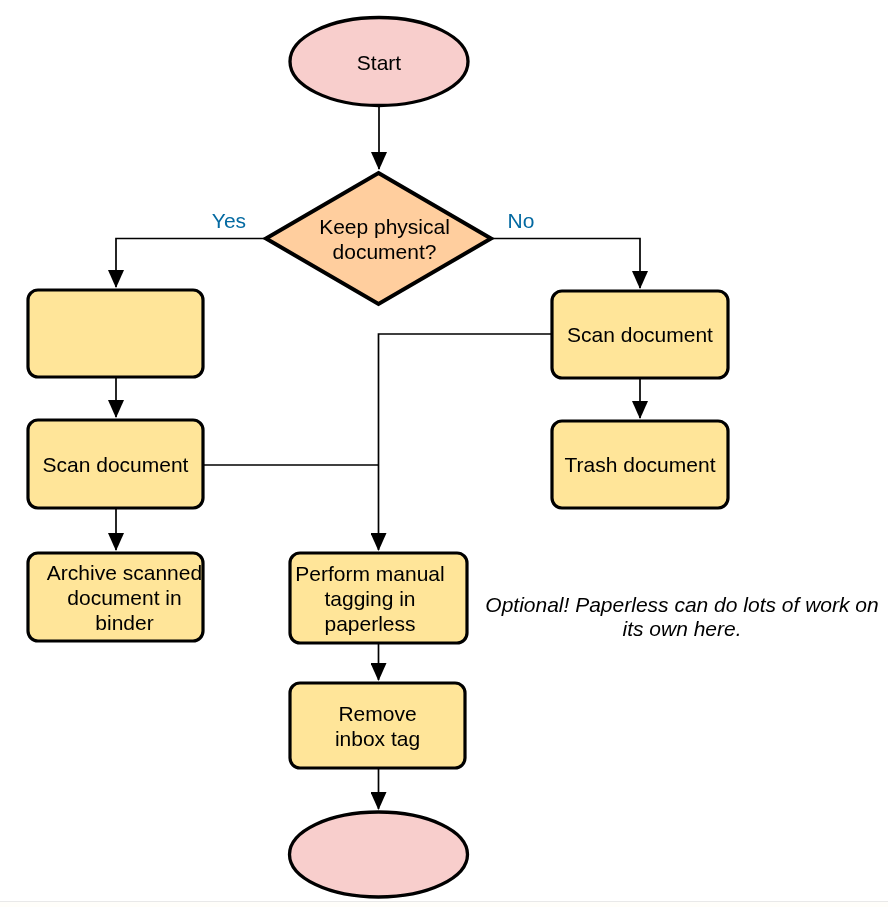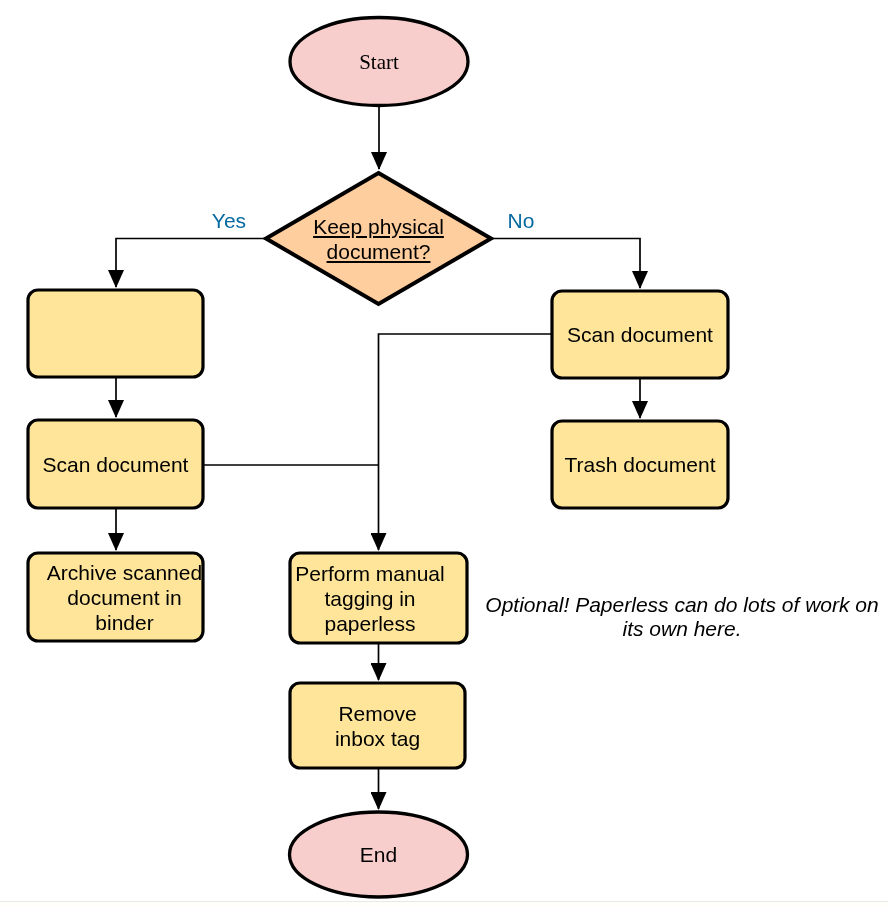--- a/index.html
+++ b/index.html
@@ -100,44 +100,43 @@
 
     <rect x="552" y="421" width="176" height="87" rx="10" ry="10" stroke="#000000" stroke-width="3.2" fill="#ffe599"></rect>
 
     <rect x="290" y="553" width="177" height="90" rx="10" ry="10" stroke="#000000" stroke-width="3.2" fill="#ffe599"></rect>
 
     <rect x="290" y="683" width="175" height="85" rx="10" ry="10" stroke="#000000" stroke-width="3.2" fill="#ffe599"></rect>
 
     <ellipse cx="378.5" cy="854.5" rx="89" ry="42.5" stroke="#000000" stroke-width="3.3" fill="#f8cecc"></ellipse>
   </svg>
 
-  <div class="lbl" style="left:290px; top:18px; width:178px; height:88px;font-family:Liberation Serif, serif;">Start</div>
+  <div class="lbl" style="left:290px; top:18px; width:178px; height:88px;">Start</div>
 
-  <div class="lbl" style="left:266px; top:173px; width:225px; height:131px;text-decoration:underline;">Keep physical
+  <div class="lbl" style="left:272px; top:173px; width:225px; height:131px;">Keep physical
 document?</div>
 
 
   <div class="lbl" style="left:28px; top:420px; width:175px; height:88px;">Scan document</div>
 
   <div class="lbl" style="left:28px; top:553px; width:193px; height:88px;">Archive scanned
 document in
 binder</div>
 
   <div class="lbl" style="left:552px; top:291px; width:176px; height:87px;">Scan document</div>
 
   <div class="lbl" style="left:552px; top:421px; width:176px; height:87px;">Trash document</div>
 
   <div class="lbl" style="left:290px; top:553px; width:160px; height:90px;border-radius:15px;">Perform manual
 tagging in
 paperless</div>
 
   <div class="lbl" style="left:290px; top:683px; width:175px; height:85px;">Remove
 inbox tag</div>
 
-  <div class="lbl" style="left:289px; top:812px; width:179px; height:85px;">End</div>
 
   <div class="edge-lbl" style="left:199px; top:209px; width:60px;">Yes</div>
 
   <div class="edge-lbl" style="left:491px; top:209px; width:60px;">No</div>
 
   <div class="note">Optional! Paperless can do lots of work on
 its own here.</div>
 
   <div class="page-divider"></div>
   <div class="page-below"></div>

